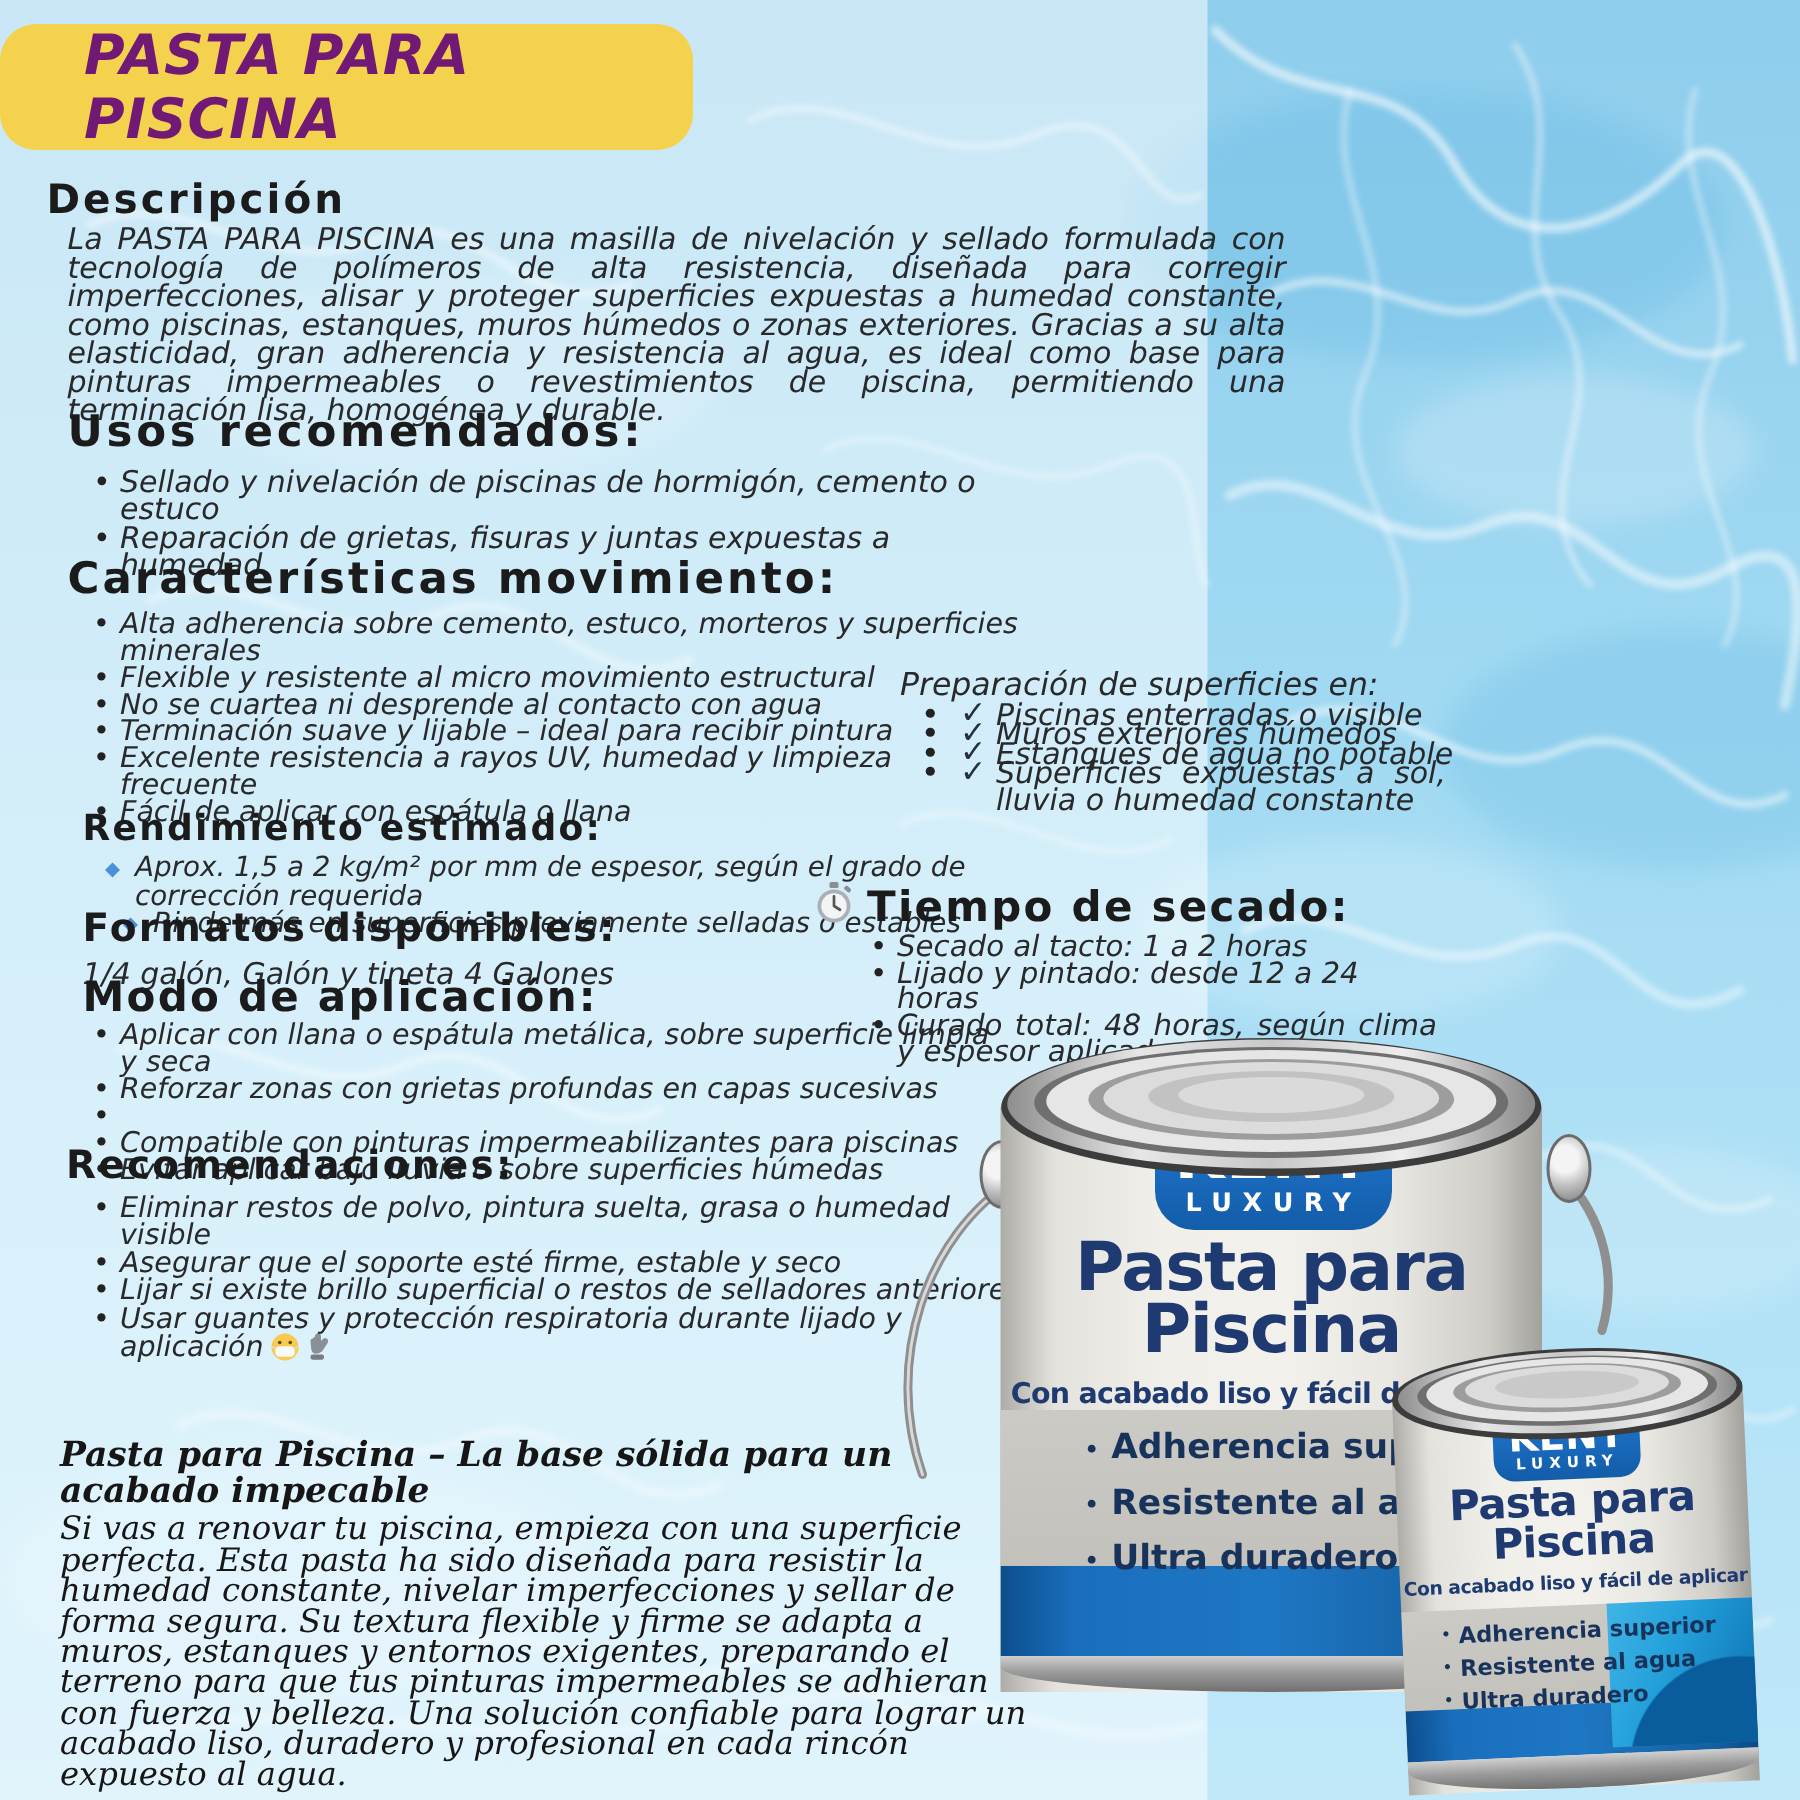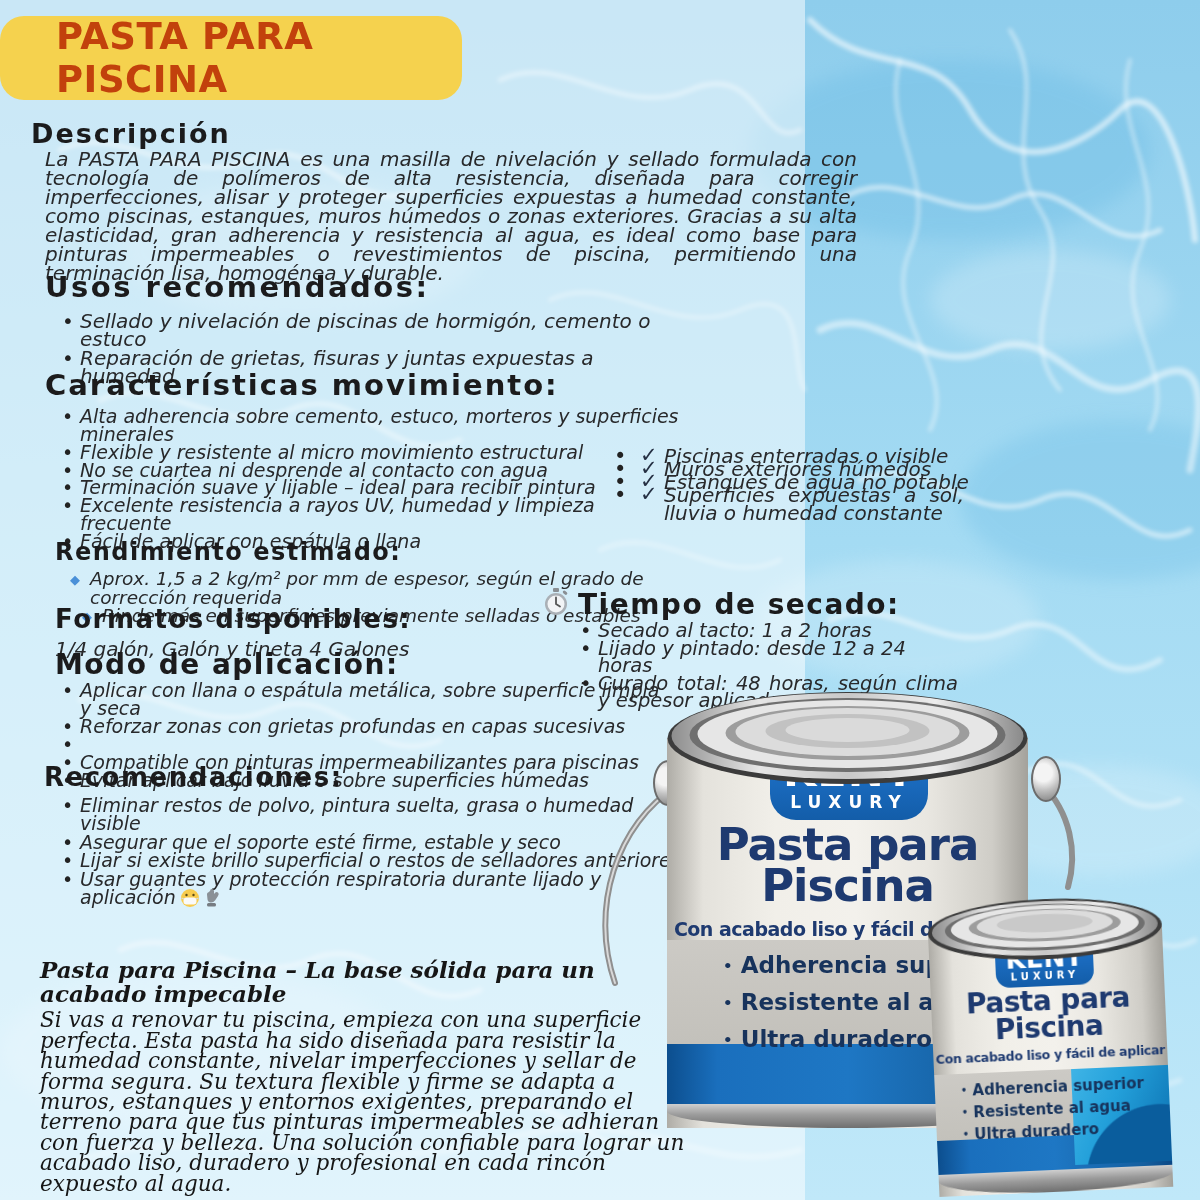--- a/index.html
+++ b/index.html
@@ -5,21 +5,21 @@
   html,body{margin:0;padding:0;background:#6d6d6d;}
   #page{position:relative;width:1200px;height:1200px;overflow:hidden;
         font-family:"DejaVu Sans","Liberation Sans",sans-serif;}
   #water{position:absolute;inset:0;z-index:0;}
   #overlay-left{position:absolute;left:0;top:0;width:805px;height:1200px;
         background:rgba(255,255,255,.52);z-index:1;}
   .abs{position:absolute;z-index:2;}
   
   .banner{left:0;top:16px;width:462px;height:84px;background:#f5d24e;
         border-radius:24px;display:flex;align-items:center;padding-left:56px;box-sizing:border-box;}
-  .banner-title{font-weight:bold;font-size:37px;color:#c2410c;letter-spacing:.5px;}
+  .banner-title{font-weight:bold;font-size:37px;color:#701a75;letter-spacing:.5px;font-style:italic;}
   .h-sec{font-weight:bold;color:#1b1b1c;}
   .it{font-style:italic;color:#28292b;}
   .jus{text-align:justify;}
   .row{display:flex;align-items:flex-start;}
   .m-b{flex:0 0 18px;font-style:normal;color:#222;}
   .m-d{flex:0 0 20px;color:#4a90d8;font-style:normal;font-size:13px;padding-top:3px;}
   .chk{flex:0 0 24px;font-style:normal;font-weight:bold;color:#242f42;font-size:21px;line-height:.8;}
   .prep-row{margin-bottom:-6px;}
   
   .serif{font-family:"DejaVu Serif","Liberation Serif",serif;font-style:italic;color:#161616;}
@@ -142,20 +142,21 @@
         <span class="m-b">•</span>
         <span>Excelente resistencia a rayos UV, humedad y limpieza frecuente</span>
       </div>
     <div class="row it">
         <span class="m-b">•</span>
         <span>Fácil de aplicar con espátula o llana</span>
       </div>
   </div>
 
   <div class="abs it" style="left:600px;top:447px;width:400px;font-size:21px;line-height:.9">
+    <div style="margin-bottom:1px">Preparación de superficies en:</div>
     <div class="row prep-row" style="padding-left:14px">
       <span class="m-b" style="flex-basis:26px">•</span>
       <span class="chk">✓</span>
       <span style="font-size:20px">Piscinas enterradas o visible</span>
       </div>
     <div class="row prep-row" style="padding-left:14px">
       <span class="m-b" style="flex-basis:26px">•</span>
       <span class="chk">✓</span>
       <span style="font-size:20px">Muros exteriores húmedos</span>
       </div>

